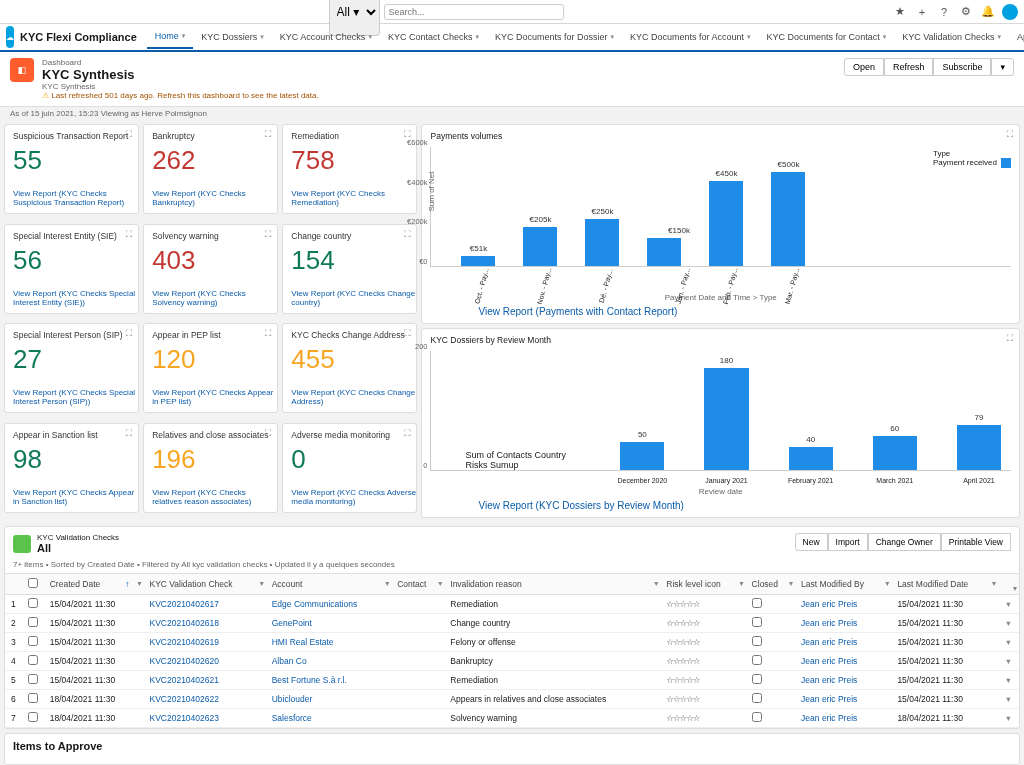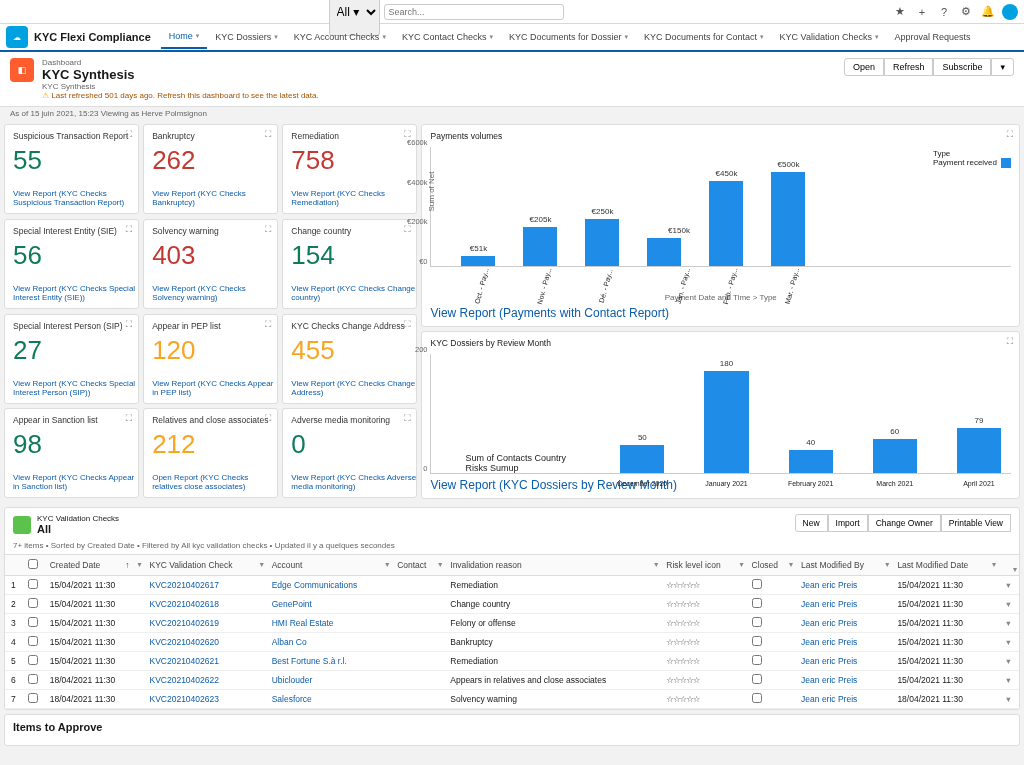--- a/index.html
+++ b/index.html
@@ -34,21 +34,21 @@
 .widget .w-value { font-size:26px; font-weight:normal; margin-top:4px;}
 .widget .w-link { position:absolute; bottom:6px; left:8px; font-size:8px; color:#0b5cab; cursor:pointer;}
 .widget .w-expand { position:absolute; top:4px; right:6px; font-size:9px; color:#888; cursor:pointer;}
 .green { color:#0e7a5a;}
 .red { color:#c23934;}
 .amber { color:#f6a623;}
 .right-col { flex:1; display:flex; flex-direction:column; gap:4px;}
 .chart-card { background:#fff; border:1px solid #ddd; border-radius:3px; padding:6px 8px; position:relative;}
 .chart-card .w-title { font-size:8.5px;}
 .chart-card .w-expand { position:absolute; top:4px; right:6px; font-size:9px; color:#888; cursor:pointer;}
-.chart-card .w-link { font-size:12px; color:#0b5cab; cursor:pointer; margin-top:4px; display:inline-block;}
+.chart-card .w-link { font-size:10px; color:#0b5cab; cursor:pointer; margin-top:4px; display:inline-block;margin-left:48px;}
 .bar-chart { display:flex; align-items:flex-end; height:120px; gap:28px; padding:6px 10px 0 30px; border-left:1px solid #ccc; border-bottom:1px solid #ccc; position:relative; margin-top:6px;}
 .bar-chart .ylab { position:absolute; left:-20px; top:40px; transform:rotate(-90deg); font-size:8px; color:#666;}
 .bar { width:34px; background:#1f8ce8; position:relative; display:flex; justify-content:center;}
 .bar .bl { position:absolute; top:-12px; font-size:8px; color:#333;}
 .bar .xl { position:absolute; bottom:-26px; font-size:7px; transform:rotate(-75deg); transform-origin:top; white-space:nowrap;}
 .xaxis-label { text-align:center; font-size:8px; color:#666; margin-top:26px;}
 .legend-r { font-size:8px; position:absolute; right:8px; top:24px;}
 .legend-r .sw { display:inline-block; width:10px; height:10px; background:#1f8ce8; vertical-align:middle; margin-left:4px;}
 .chart2-bars { display:flex; align-items:flex-end; height:120px; gap:40px; padding:6px 10px 0 34px; border-left:1px solid #ccc; border-bottom:1px solid #ccc; position:relative; margin-top:6px;}
 .chart2-bars .bar { width:60px;}
@@ -114,20 +114,24 @@
       </div>
       <div class="nav-item">
         <span>KYC Contact Checks</span>
         <span class="chev">▾</span>
       </div>
       <div class="nav-item">
         <span>KYC Documents for Dossier</span>
         <span class="chev">▾</span>
       </div>
       <div class="nav-item">
+        <span>KYC Documents for Account</span>
+        <span class="chev">▾</span>
+      </div>
+      <div class="nav-item">
         <span>KYC Documents for Contact</span>
         <span class="chev">▾</span>
       </div>
       <div class="nav-item">
         <span>KYC Validation Checks</span>
         <span class="chev">▾</span>
       </div>
       <div class="nav-item">
         <span>Approval Requests</span>
       </div>
@@ -209,22 +213,22 @@
       </div>
       <div class="widget">
         <div class="w-expand">⛶</div>
         <div class="w-title">Appear in Sanction list</div>
         <div class="w-value green">98</div>
         <div class="w-link">View Report (KYC Checks Appear in Sanction list)</div>
       </div>
       <div class="widget">
         <div class="w-expand">⛶</div>
         <div class="w-title">Relatives and close associates</div>
-        <div class="w-value amber">212</div>
-        <div class="w-link">Open Report (KYC Checks relatives close associates)</div>
+        <div class="w-value amber">196</div>
+        <div class="w-link">View Report (KYC Checks relatives reason associates)</div>
       </div>
       <div class="widget">
         <div class="w-expand">⛶</div>
         <div class="w-title">Adverse media monitoring</div>
         <div class="w-value green">0</div>
         <div class="w-link">View Report (KYC Checks Adverse media monitoring)</div>
       </div>
     </div>
   <div class="right-col">
     <div class="chart-card">
@@ -289,20 +293,21 @@
           </div>
           <div class="bar" style="height: 30%;">
             <span class="bl">60</span>
             <span class="xl">March 2021</span>
           </div>
           <div class="bar" style="height: 39.5%;">
             <span class="bl">79</span>
             <span class="xl">April 2021</span>
           </div>
         </div>
+      <div class="xaxis-label" style="margin-top:16px">Review date</div>
       <span class="w-link">View Report (KYC Dossiers by Review Month)</span>
     </div>
   </div>
 </div>
 
 <div class="list-section">
   <div class="list-header">
     <div class="list-icon"></div>
     <div class="lh-titles">
       <div class="lt1">KYC Validation Checks</div>

